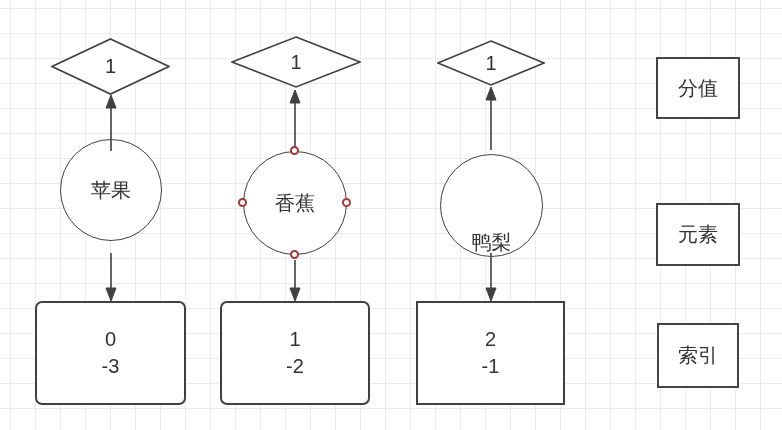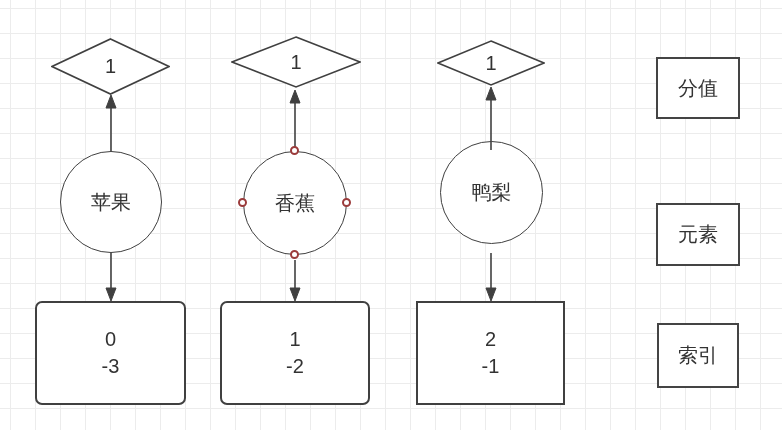--- a/index.html
+++ b/index.html
@@ -117,21 +117,21 @@
       <polygon points="491,301 486,288 496,288"></polygon>
     </g>
   </svg>
 
   <div class="shape diamond" style="left:51px; top:38px; width:119px; height:57px;">
     <svg viewBox="0 0 119 57">
       <polygon points="59.5,1 118,28.5 59.5,56 1,28.5"></polygon>
     </svg>
     <span class="lbl">1</span>
   </div>
-  <div class="shape circle" style="left:60px; top:151px; width:102px; height:102px;">
+  <div class="shape circle" style="left:60px; top:139px; width:102px; height:102px;">
     <span class="lbl">苹果</span>
   </div>
   <div class="shape rect rounded" style="left:35px; top:301px; width:151px; height:104px;">
     <span class="lbl">0</span>
     <span class="lbl">-3</span>
   </div>
 
   <div class="shape diamond" style="left:231px; top:36px; width:130px; height:52px;">
     <svg viewBox="0 0 130 52">
       <polygon points="65,1 129,26 65,51 1,26"></polygon>
@@ -150,21 +150,21 @@
     <span class="lbl">1</span>
     <span class="lbl">-2</span>
   </div>
 
   <div class="shape diamond" style="left:437px; top:40px; width:108px; height:46px;">
     <svg viewBox="0 0 108 46">
       <polygon points="54,1 107,23 54,45 1,23"></polygon>
     </svg>
     <span class="lbl">1</span>
   </div>
-  <div class="shape circle" style="left:440px; top:141px; width:103px; height:103px;">
+  <div class="shape circle" style="left:440px; top:154px; width:103px; height:103px;align-items:flex-end;">
     <span class="lbl">鸭梨</span>
   </div>
   <div class="shape rect" style="left:416px; top:301px; width:149px; height:104px;">
     <span class="lbl">2</span>
     <span class="lbl">-1</span>
   </div>
 
   <div class="shape legend-box" style="left:656px; top:41px; width:84px; height:62px;margin-top:16px;">
     <span class="lbl">分值</span>
   </div>

